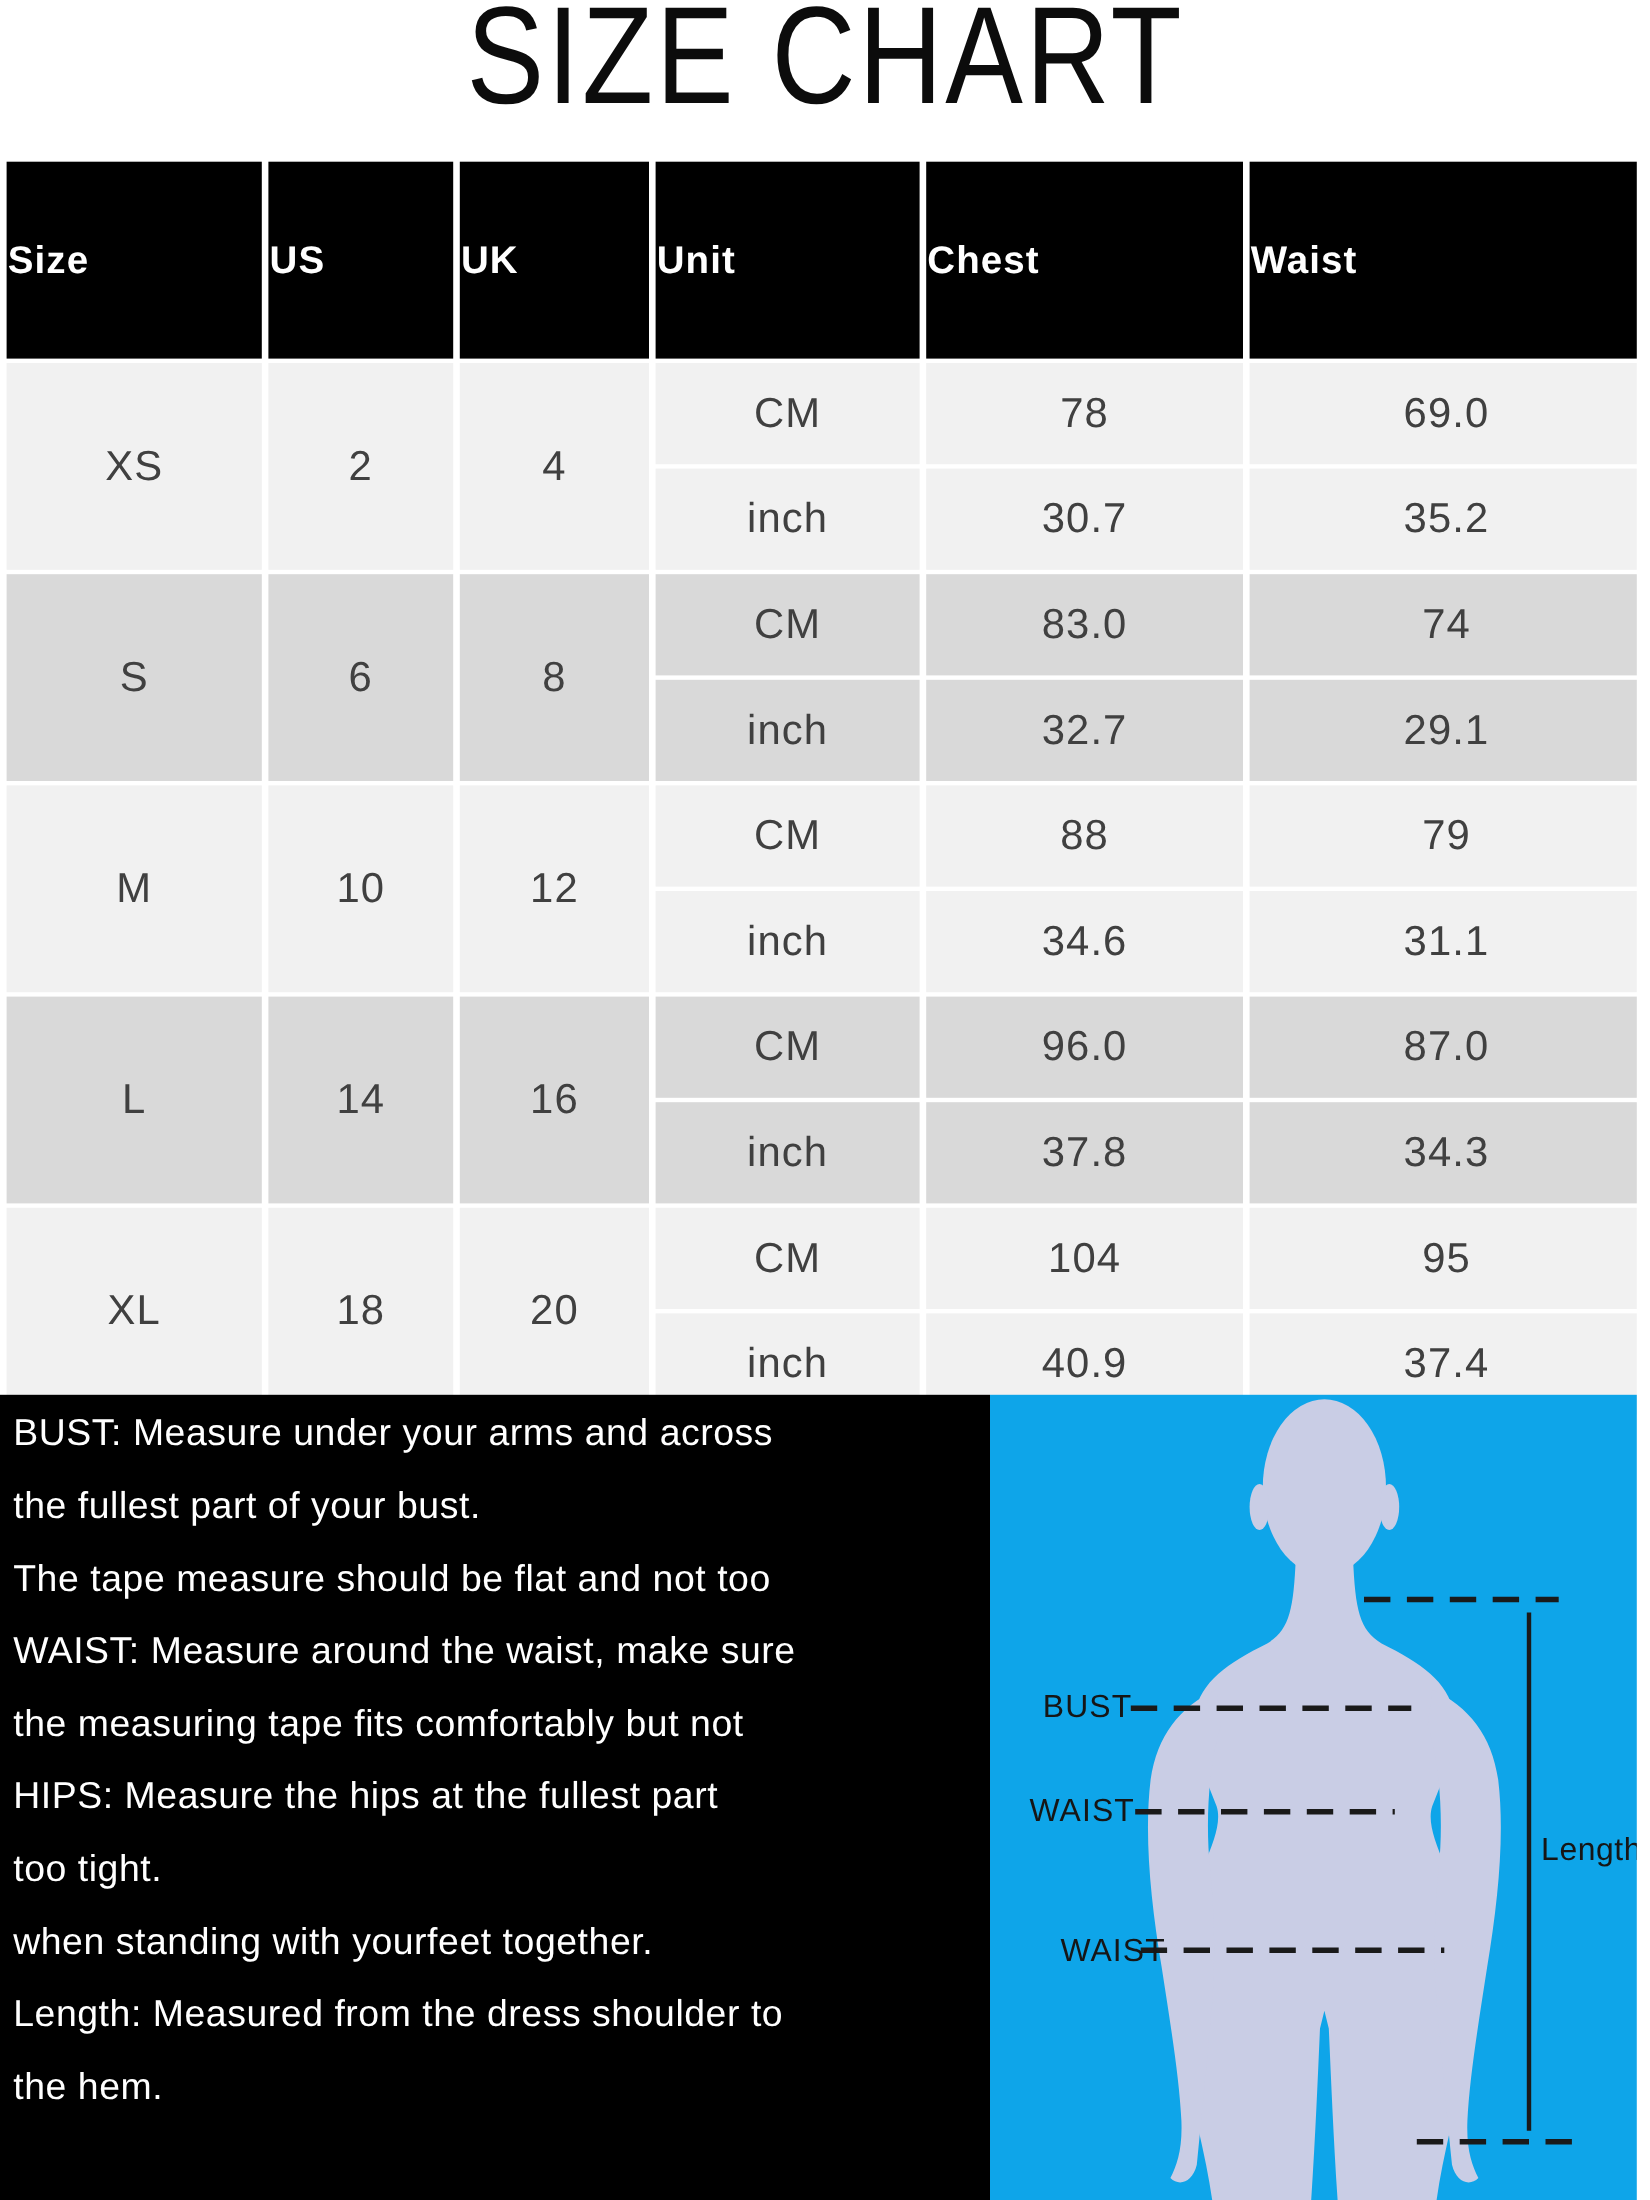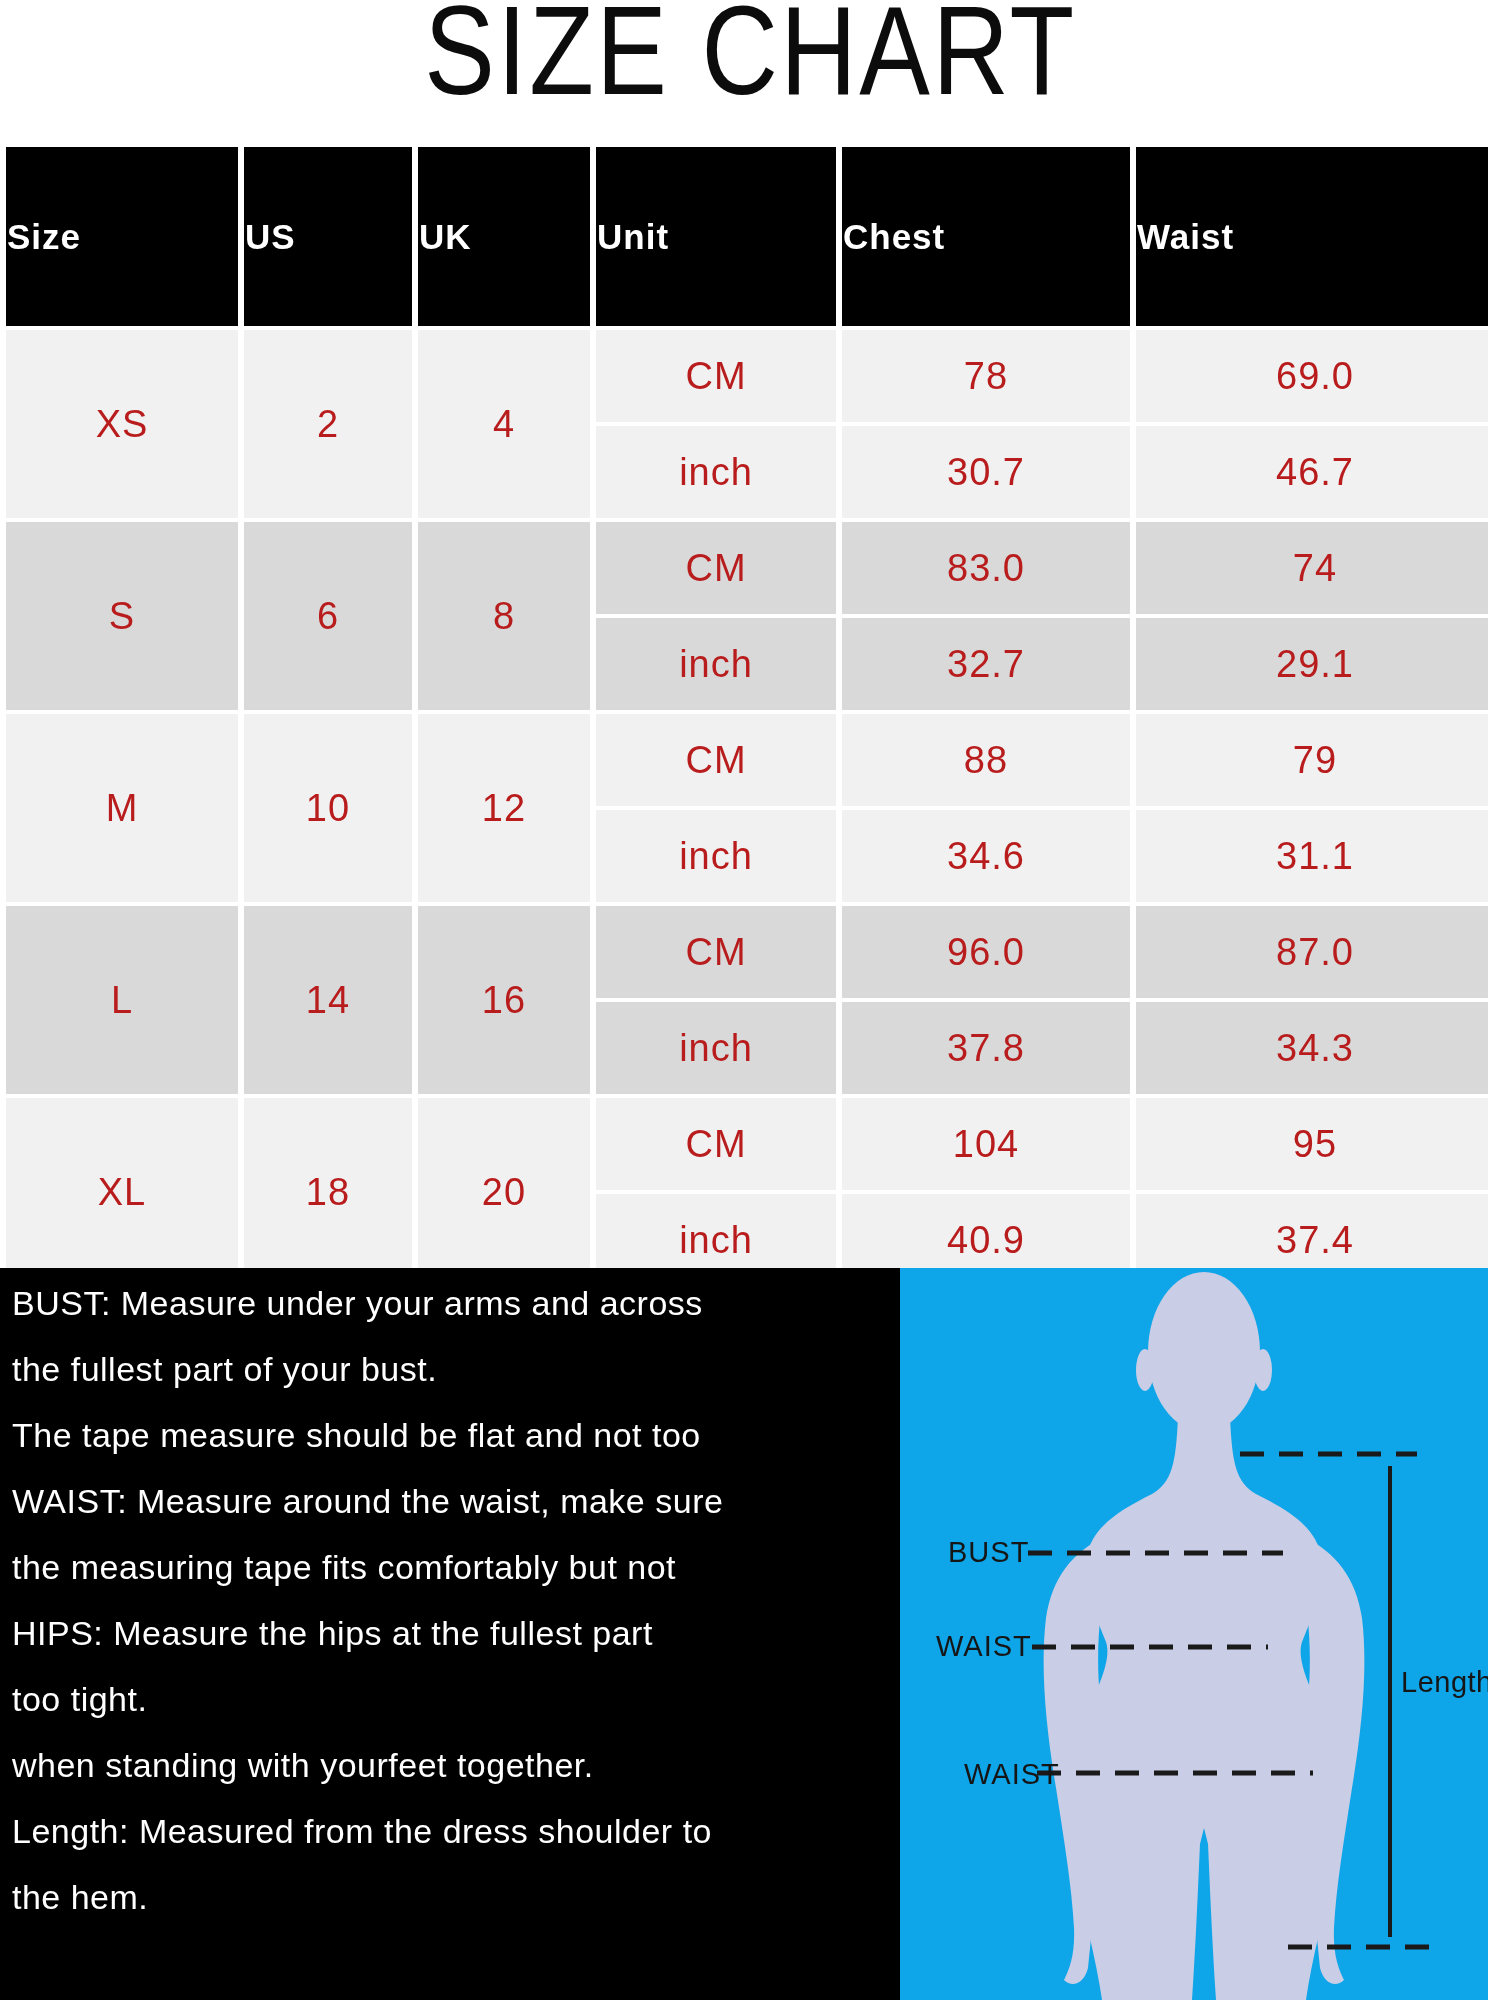--- a/index.html
+++ b/index.html
@@ -26,21 +26,21 @@
     border-collapse: separate; border-spacing: 6px 4px;
     table-layout: fixed;
   }
   .size-table th {
     background: var(--header-bg); color: var(--header-text);
     height: 177px; font-size: 35px; font-weight: bold;
     text-align: left; vertical-align: middle; letter-spacing: 1px;
   }
   .size-table td {
     height: 90px; text-align: center; vertical-align: middle;
-    font-size: 38px; font-weight: normal; color: #b91c1c;
+    font-size: 38px; font-weight: normal; color: #404040;
     letter-spacing: 1px;
   }
   tr.light td { background: var(--row-light); }
   tr.dark  td { background: var(--row-dark); }
 
   
   .panel {
     position: absolute; left: 0; top: 1268px; width: 900px; height: 732px;
     background: var(--panel-bg); color: var(--panel-text);
     box-sizing: border-box; padding: 2px 6px 0 12px;
@@ -93,21 +93,21 @@
       <td rowspan="2">XS</td>
       <td rowspan="2">2</td>
       <td rowspan="2">4</td>
       <td>CM</td>
       <td>78</td>
       <td>69.0</td>
     </tr>
     <tr class="light">
       <td>inch</td>
       <td>30.7</td>
-      <td>46.7</td>
+      <td>35.2</td>
     </tr>
 
     <tr class="dark">
       <td rowspan="2">S</td>
       <td rowspan="2">6</td>
       <td rowspan="2">8</td>
       <td>CM</td>
       <td>83.0</td>
       <td>74</td>
     </tr>

